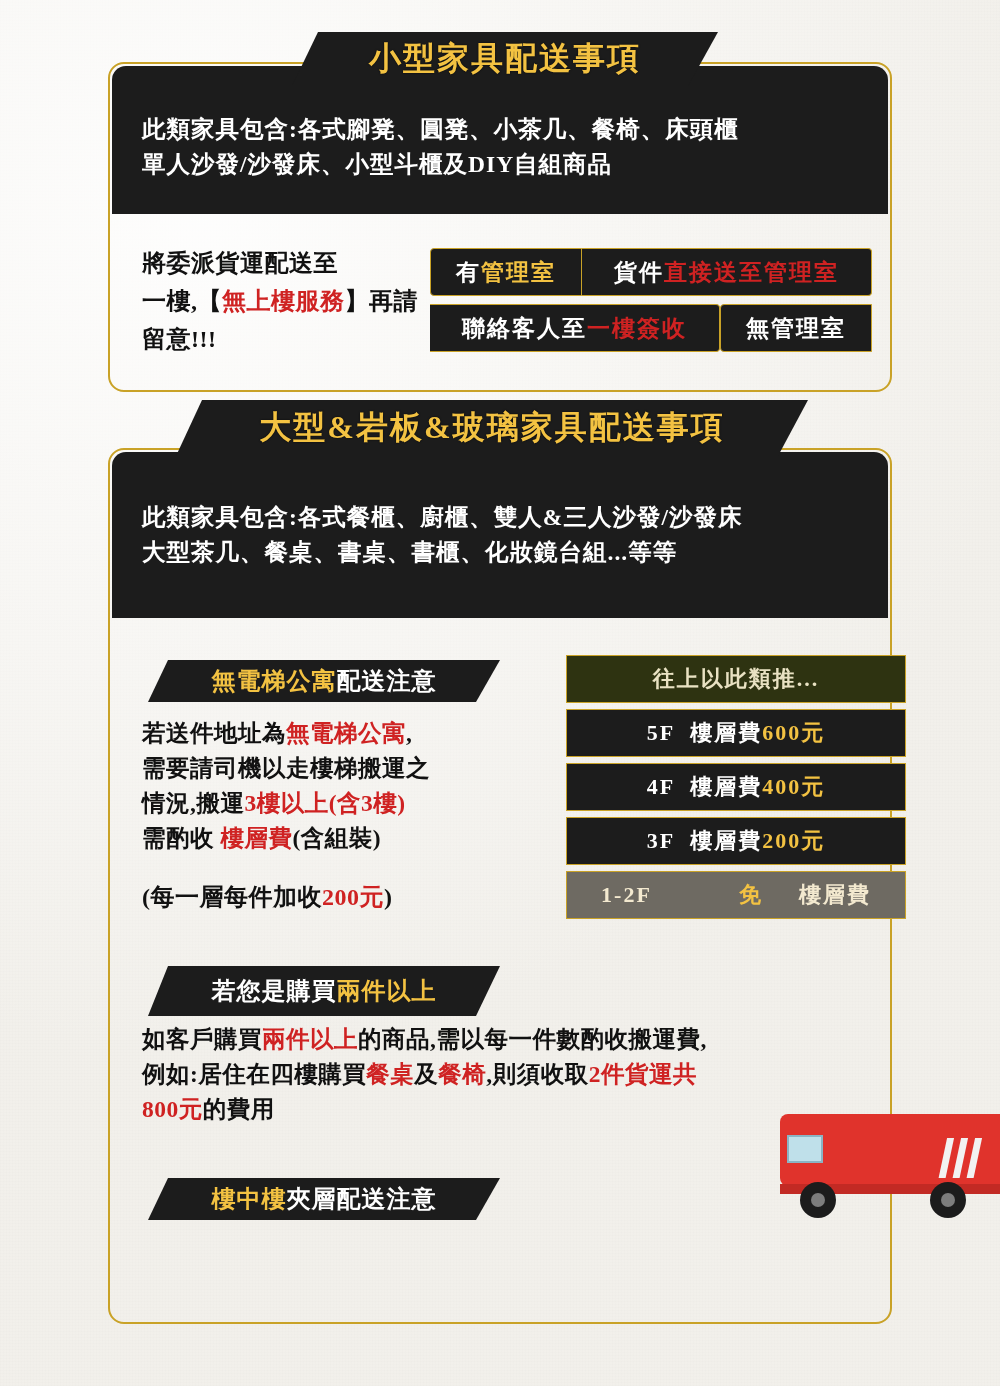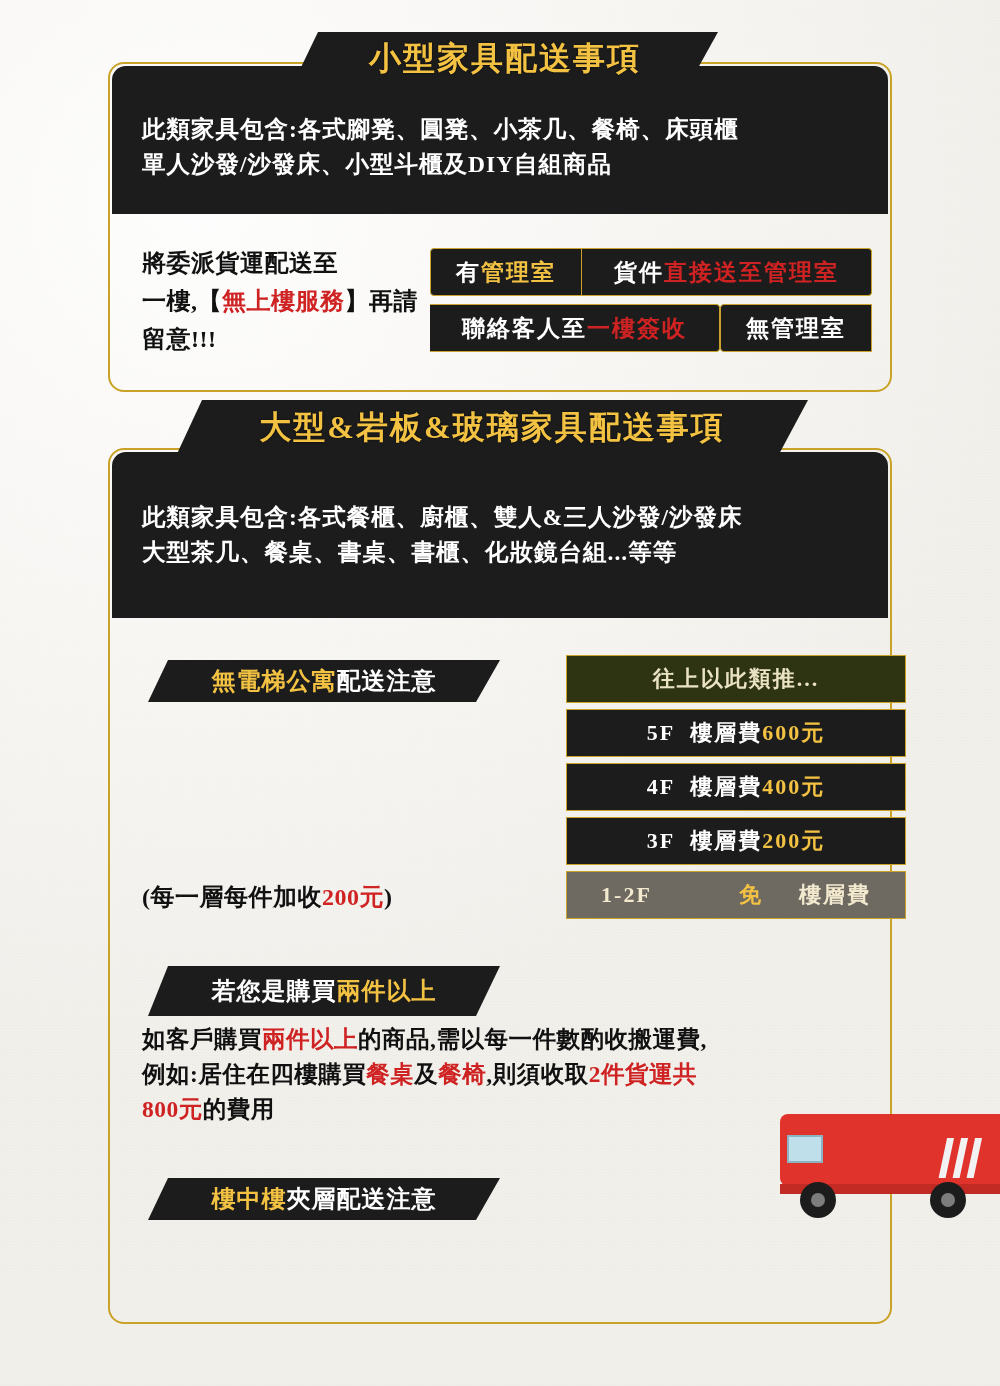--- a/index.html
+++ b/index.html
@@ -193,20 +193,26 @@
   <div class="desc" id="desc-large">
     <div>此類家具包含:各式餐櫃、廚櫃、雙人&amp;三人沙發/沙發床</div>
     <div>大型茶几、餐桌、書桌、書櫃、化妝鏡台組...等等</div>
   </div>
 
   <div class="tag" id="tag-noelev">
     <span class="y">無電梯公寓</span>
       <span>配送注意</span>
   </div>
 
+  <div class="blk" id="p-noelev">
+    <span>若送件地址為</span><span class="r">無電梯公寓</span><span>,</span><br>
+    <span>需要請司機以走樓梯搬運之</span><br>
+    <span>情況,搬運</span><span class="r">3樓以上(含3樓)</span><br>
+    <span>需酌收 </span><span class="r">樓層費</span><span>(含組裝)</span>
+  </div>
 
   <div class="blk" id="p-noelev-extra">
     <span>(每一層每件加收</span><span class="r">200元</span><span>)</span>
   </div>
 
   <div class="ftable">
     <div class="frow head">往上以此類推...</div>
     <div class="frow dark">
       <span>5F</span>&nbsp;&nbsp;
       <span>樓層費</span>

